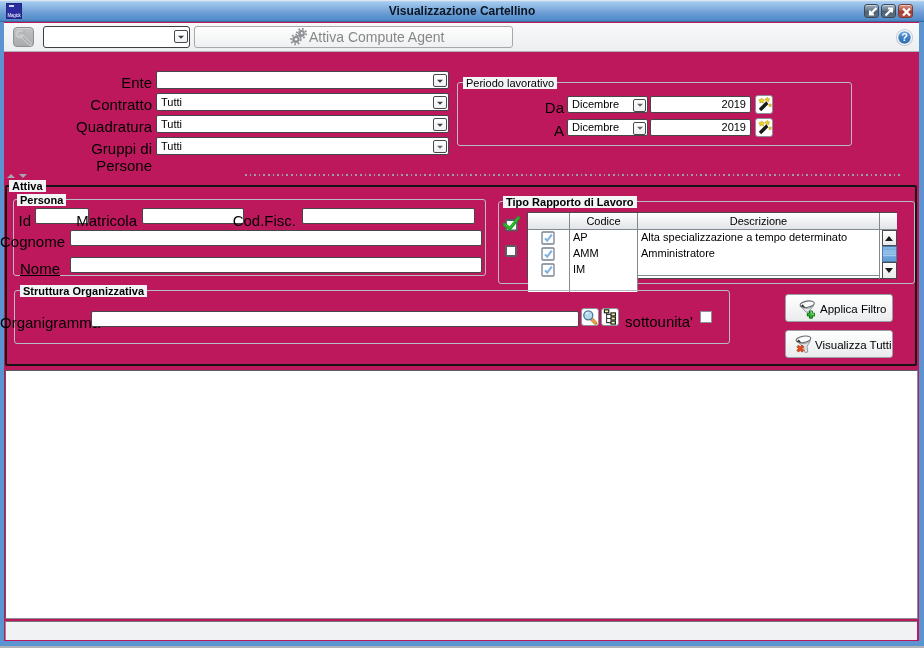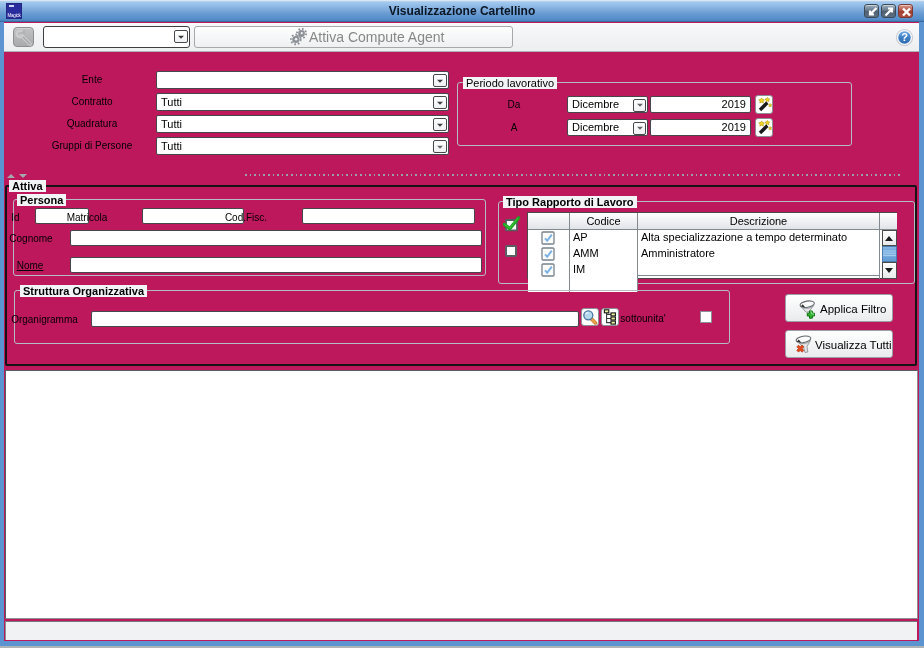--- a/index.html
+++ b/index.html
@@ -29,21 +29,21 @@
   background:linear-gradient(#f8f9fa, #eceef0); border-bottom:1px solid #adb3b9; }
 #tbtn1 { position:absolute; left:9px; top:4px; width:21px; height:20px; border-radius:4px;
   border:1px solid #8f8f8f; background:linear-gradient(#bfc1c3,#a9abad); box-shadow:inset 0 1px 0 #d4d4d4; }
 #tcombo { position:absolute; left:39px; top:3px; width:147px; height:22px; background:#fff; border:1px solid #3f3f3f; border-radius:3px; }
 #tcombo .dd { position:absolute; right:1px; top:3px; width:14px; height:13px; border:1px solid #47484b; border-radius:2px;
   background:linear-gradient(#ffffff,#eef0f2); }
 #tbtn2 { position:absolute; left:190px; top:3px; width:319px; height:22px; border:1px solid #a8a8a8; border-radius:3px;
   background:linear-gradient(#fefefe,#eef0f1); color:#878787; font-size:14px; text-align:left; padding-left:114px; line-height:20px; white-space:nowrap; }
 #helpic { position:absolute; left:891px; top:5px; width:19px; height:19px; }
 
-.flabel { position:absolute; width:120px; text-align:center; font-size:10px; }
+.flabel { position:absolute; width:120px; text-align:right; font-size:15px; }
 .field { position:absolute; background:#fff; border:1px solid #46474a; border-radius:2px; }
 .ddbtn { position:absolute; right:1px; top:2px; width:14px; height:13px; border:1px solid #47484b; border-radius:2px;
   background:linear-gradient(#ffffff,#eef0f2); }
 .arr { position:absolute; left:50%; top:50%; transform:translate(-50%,-42%); width:0; height:0;
   border-left:3.5px solid transparent; border-right:3.5px solid transparent; border-top:3.5px solid #3b3c3e; }
 .arr.grey { border-top-color:#63676b; }
 .ftext { position:absolute; left:4px; top:2px; font-size:11px; }
 
 .group { position:absolute; border:1px solid #b6bcc4; border-radius:3px; }
 .glabel { position:absolute; background:#f3f4f6; padding:0 3px; font-size:11px; }

